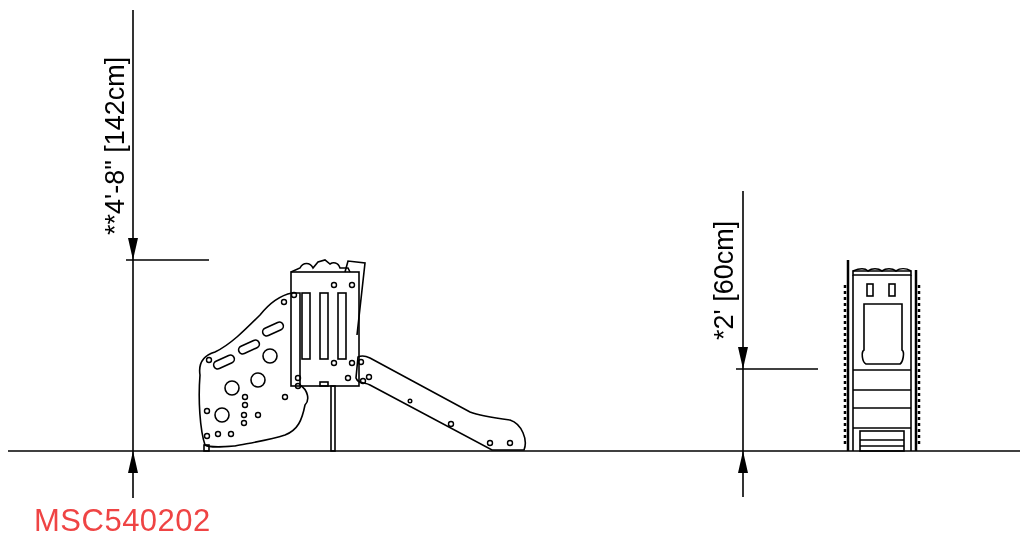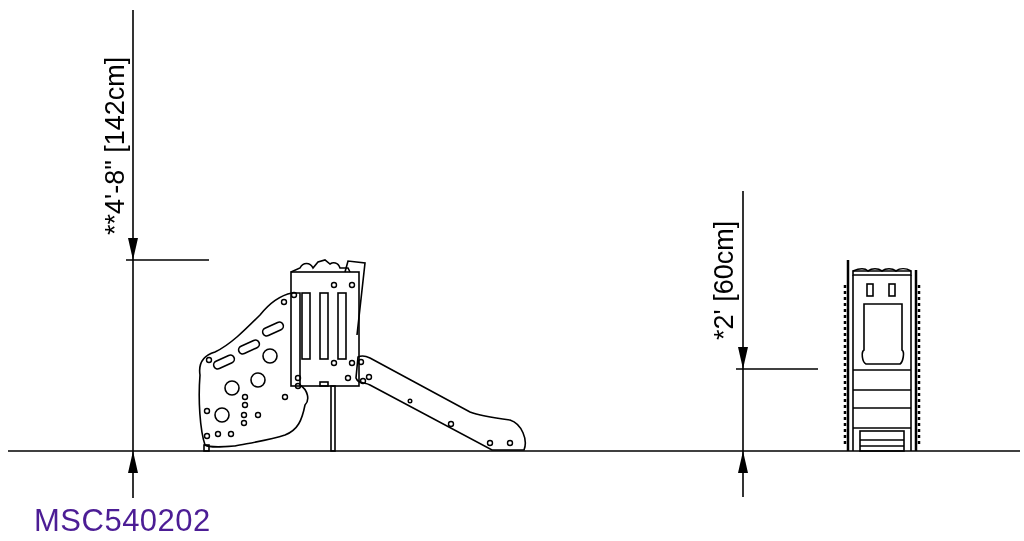--- a/index.html
+++ b/index.html
@@ -1,19 +1,19 @@
 <!DOCTYPE html>
 <html><head>
 <meta charset="utf-8">
 <style>
   html, body { margin:0; padding:0; background:#ffffff; }
   body { width:1024px; height:541px; position:relative; overflow:hidden; font-family:"Liberation Sans", sans-serif; }
   svg { position:absolute; left:0; top:0; }
   .dimlabel { font-family:"Liberation Sans", sans-serif; font-size:27px; fill:#000; }
-  .model { position:absolute; left:34px; top:503px; font-size:31px; color:#4c1d95; font-family:"Liberation Sans", sans-serif; letter-spacing:0.5px; }
+  .model { position:absolute; left:34px; top:503px; font-size:31px; color:#ef4444; font-family:"Liberation Sans", sans-serif; letter-spacing:0.5px; }
 </style>
 </head>
 <body>
 
 <div>
 <svg width="1024" height="541" viewBox="0 0 1024 541" xmlns="http://www.w3.org/2000/svg" fill="none" stroke="#000" stroke-width="1.6">
 
   <line x1="8" y1="451" x2="1020" y2="451" stroke-width="1.6"></line>
 
   <g>

